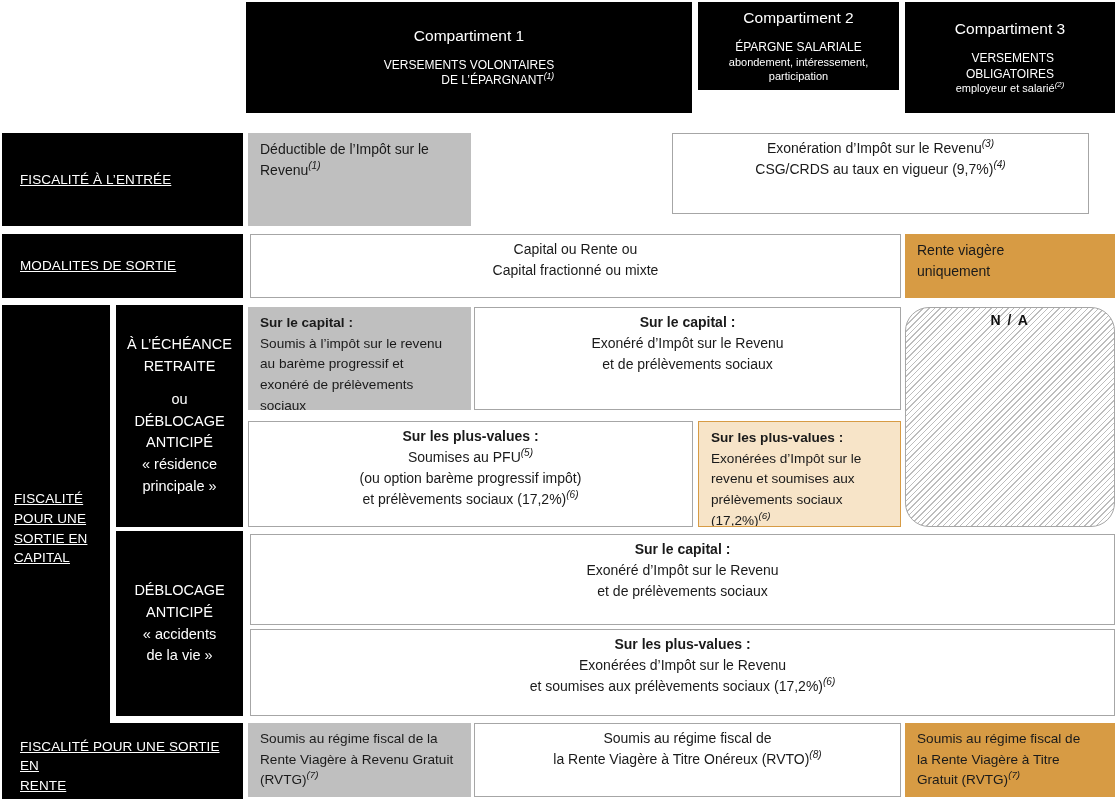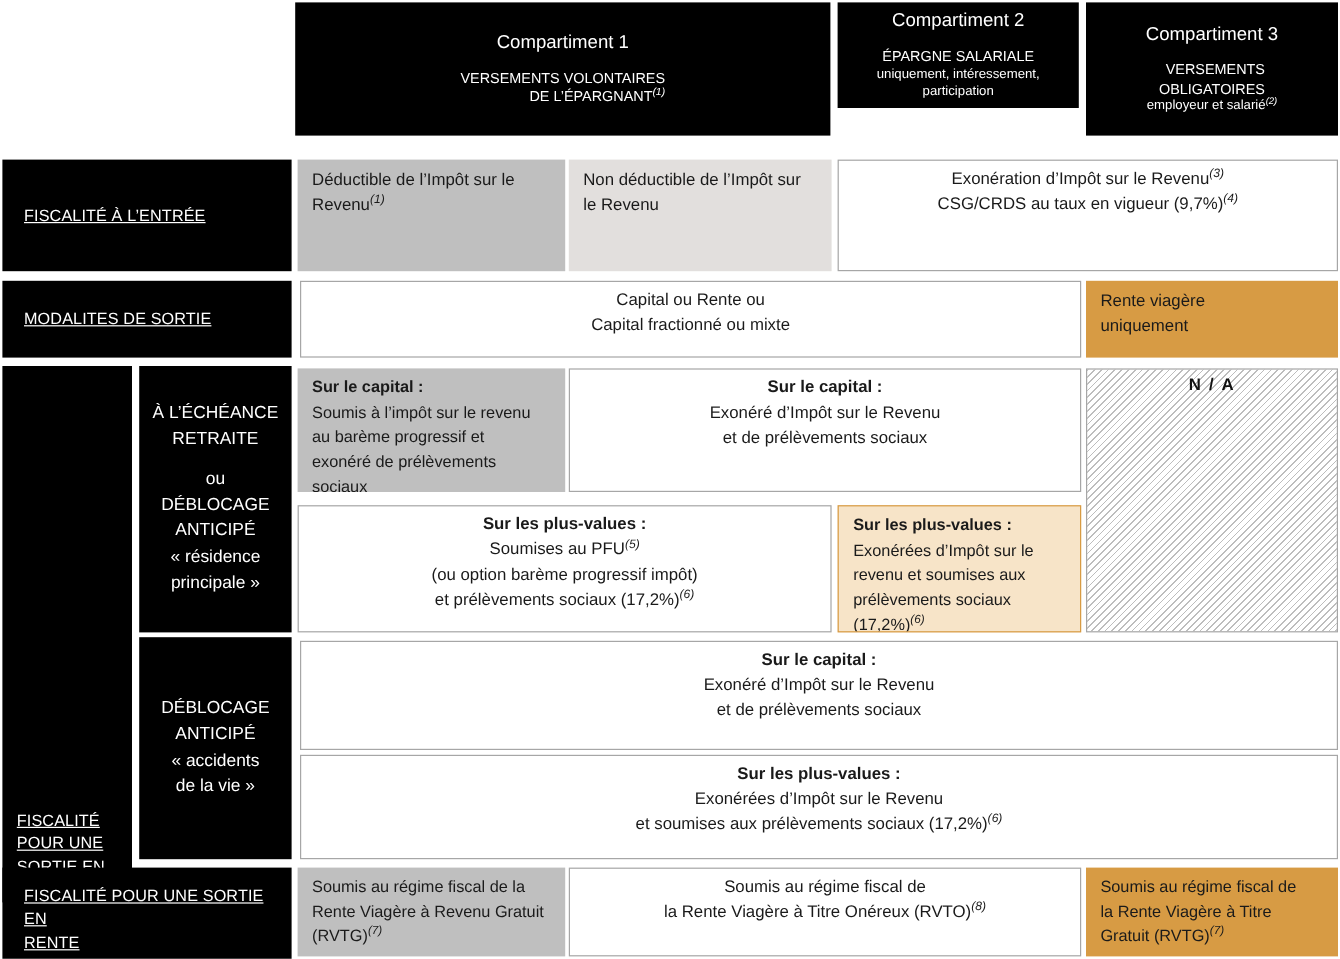--- a/index.html
+++ b/index.html
@@ -46,21 +46,21 @@
   }
 
   
   .t-comp      { font-size: 15.5px; line-height: 1.35; }
   .t-compsub   { font-size: 12px; line-height: 1.3; text-align: right; }
   .t-compsub2  { font-size: 11px;   line-height: 1.25; }
   .t-rowlabel  { font-size: 13.5px; line-height: 1.45; letter-spacing: .1px; }
   .t-sublabel  { font-size: 14.5px; line-height: 1.5; }
   .t-body      { font-size: 14px;   line-height: 1.5; color: #1a1a1a; }
   .t-body13    { font-size: 13.6px; line-height: 1.52; color: #1a1a1a; }
-  .t-na        { font-size: 14px; font-weight: bold; letter-spacing: 1.5px; color: #111; }
+  .t-na        { font-size: 14px; font-weight: bold; letter-spacing: 1.5px; color: #111; border-radius: 24px; }
 
   .bold { font-weight: bold; }
   sup   { font-size: .72em; font-style: italic; font-weight: normal; vertical-align: super; line-height: 0; }
   .gap  { height: 11px; }
 </style>
 </head>
 <body>
 
 <div id="sheet">
 
@@ -71,21 +71,21 @@
       <div>VERSEMENTS VOLONTAIRES</div>
       <div><span>DE L’ÉPARGNANT</span><sup>(1)</sup></div>
     </div>
   </div>
 
   <div class="cell blk center t-comp" style="left:698px; top:2px; width:201px; height:88px;">
     <div>Compartiment 2</div>
     <div class="gap"></div>
     <div class="t-compsub">ÉPARGNE SALARIALE</div>
     <div class="t-compsub2">
-      <div>uniquement, intéressement,</div>
+      <div>abondement, intéressement,</div>
       <div>participation</div>
     </div>
   </div>
 
   <div class="cell blk center t-comp" style="left:905px; top:2px; width:210px; height:111px;">
     <div>Compartiment 3</div>
     <div class="gap"></div>
     <div class="t-compsub">
       <div>VERSEMENTS</div>
       <div>OBLIGATOIRES</div>
@@ -97,45 +97,41 @@
 
   <div class="cell blk left t-rowlabel" style="left:2px; top:133px; width:241px; height:93px;">
     <div>FISCALITÉ À L’ENTRÉE</div>
   </div>
 
   <div class="cell gray box left t-body" style="left:248px; top:133px; width:223px; height:93px;">
     <div>Déductible de l’Impôt sur le</div>
     <div><span>Revenu</span><sup>(1)</sup></div>
   </div>
 
-  <div class="cell gray2 box left t-body" style="left:474px; top:133px; width:219px; height:93px;">
-    <div>Non déductible de l’Impôt sur</div>
-    <div>le Revenu</div>
-  </div>
-
-  <div class="cell box center t-body" style="left:698px; top:133px; width:417px; height:93px;">
+
+  <div class="cell box center t-body" style="left:672px; top:133px; width:417px; height:81px;">
     <div><span>Exonération d’Impôt sur le Revenu</span><sup>(3)</sup></div>
     <div><span>CSG/CRDS au taux en vigueur (9,7%)</span><sup>(4)</sup></div>
   </div>
 
   <div class="cell blk left t-rowlabel" style="left:2px; top:234px; width:241px; height:64px;">
     <div>MODALITES DE SORTIE</div>
   </div>
 
   <div class="cell box center t-body" style="left:250px; top:234px; width:651px; height:64px;">
     <div>Capital ou Rente ou</div>
     <div>Capital fractionné ou mixte</div>
   </div>
 
   <div class="cell orange box left t-body" style="left:905px; top:234px; width:210px; height:64px;">
     <div>Rente viagère</div>
     <div>uniquement</div>
   </div>
 
-  <div class="cell blk left t-rowlabel" style="left:2px; top:305px; width:108px; height:447px; padding-left:12px;justify-content:flex-end;">
+  <div class="cell blk left t-rowlabel" style="left:2px; top:305px; width:108px; height:447px; padding-left:12px;">
     <div>FISCALITÉ</div>
     <div>POUR UNE</div>
     <div>SORTIE EN</div>
     <div>CAPITAL</div>
   </div>
 
   <div class="cell blk center t-sublabel" style="left:116px; top:305px; width:127px; height:222px;">
     <div>À L’ÉCHÉANCE</div>
     <div>RETRAITE</div>
     <div class="gap"></div>

